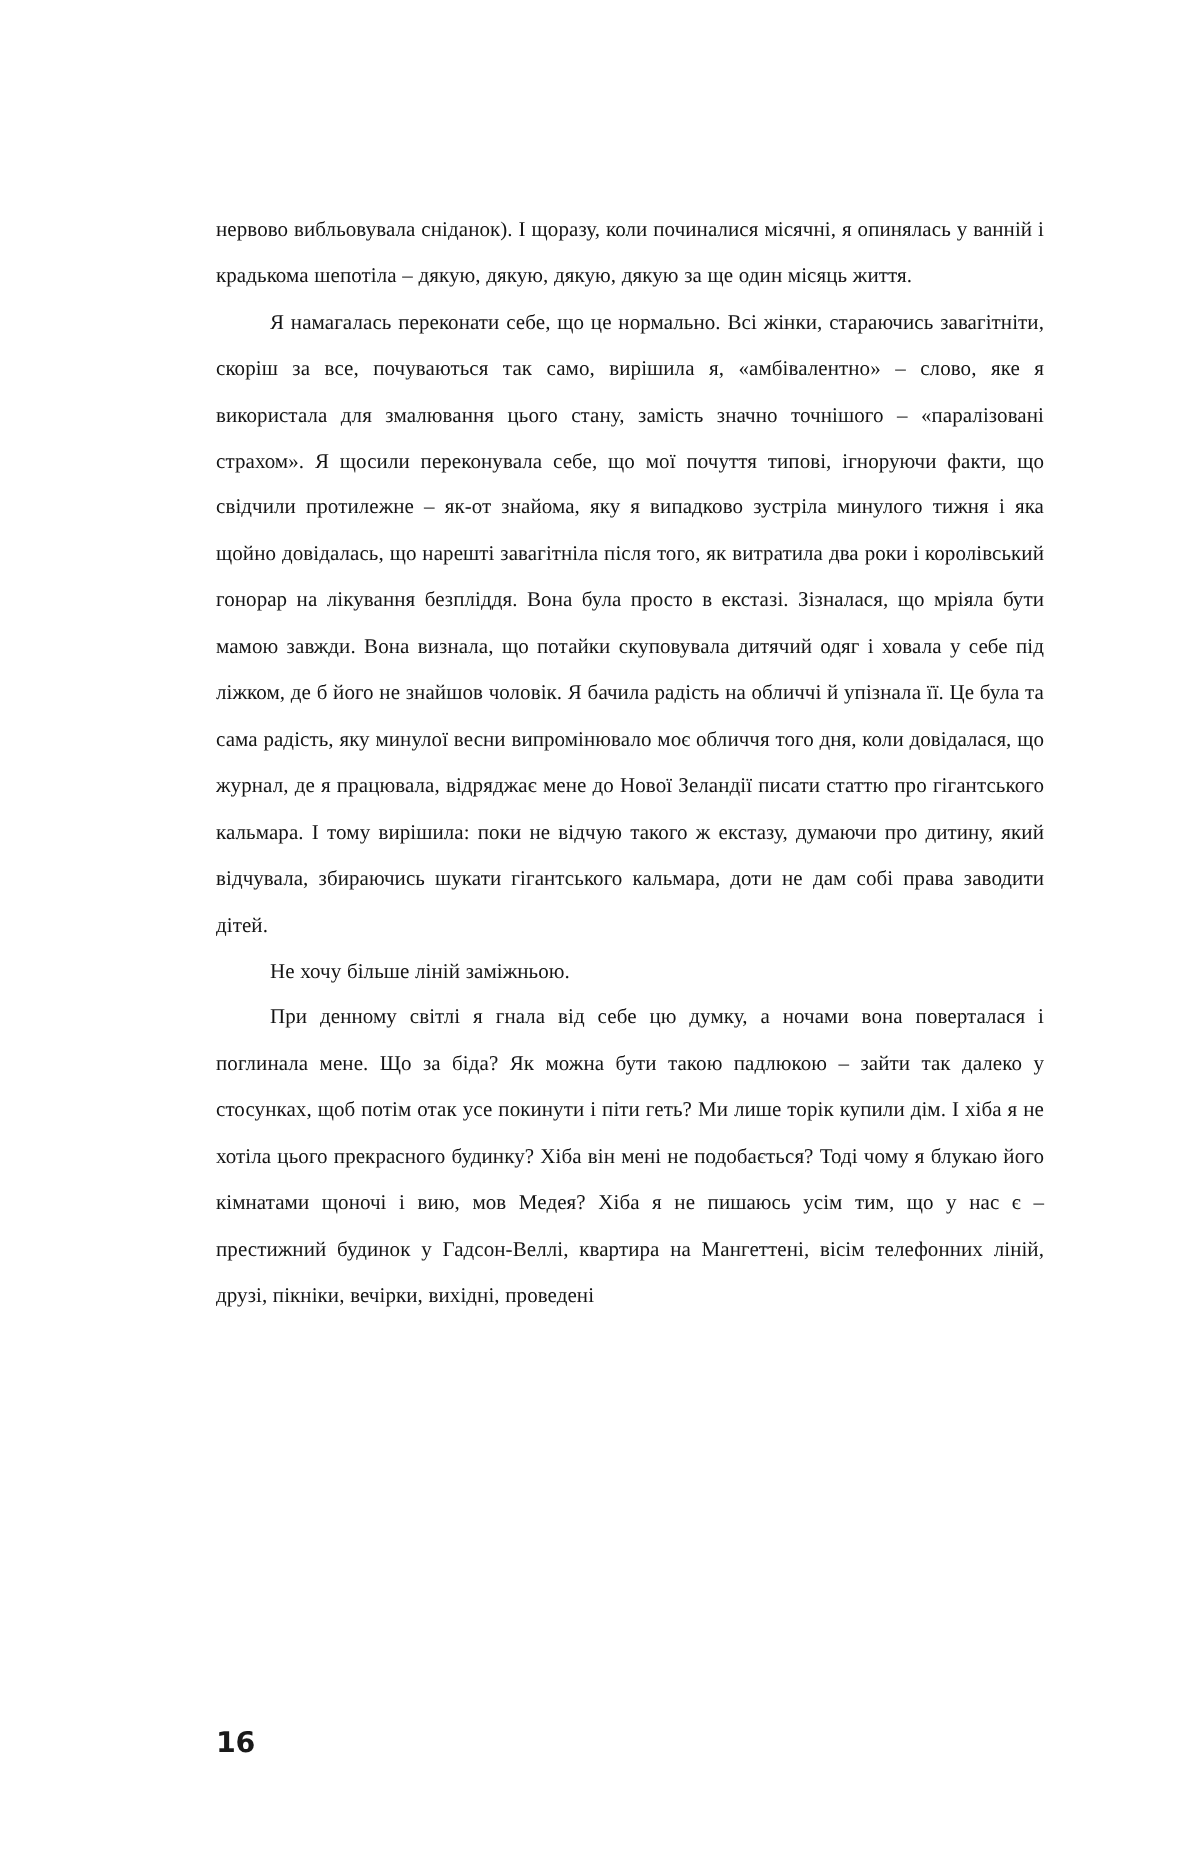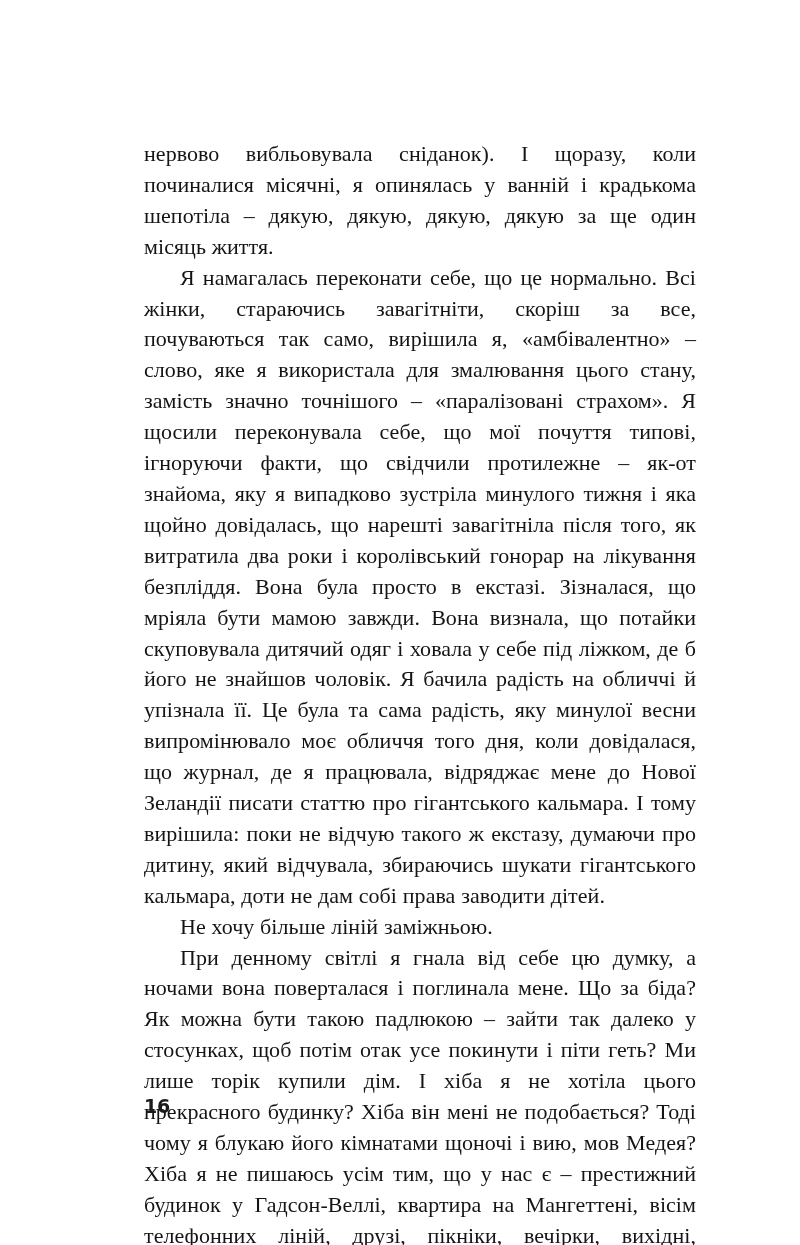--- a/index.html
+++ b/index.html
@@ -29,41 +29,41 @@
     position: absolute;
     left: 144px;
     top: 139px;
     width: 552px;
   }
 
   .para {
     margin: 0;
     text-align: justify;
     text-justify: inter-word;
-    font-size: 22px;
+    font-size: 14px;
     line-height: 30.9px;
     letter-spacing: 0.05px;
     word-spacing: 0.2px;
     color: #141414;
     hyphens: manual;
   }
 
   
   .para.continued {
     text-indent: 0;
   }
   .para.indented {
     text-indent: 36px;
   }
 
   
   .folio {
     position: absolute;
     left: 144px;
-    top: 1095px;
+    top: 1151px;
     width: 120px;
     font-family: "DejaVu Sans", "Liberation Sans", sans-serif;
     font-size: 19px;
     font-weight: 700;
     letter-spacing: -0.3px;
     color: #1a1a1a;
     text-align: left;
   }
 </style>
 </head>

